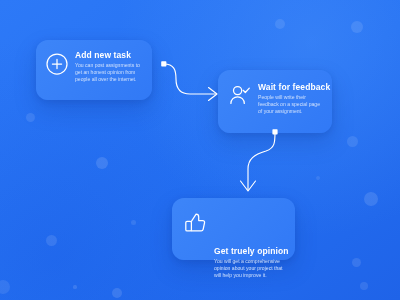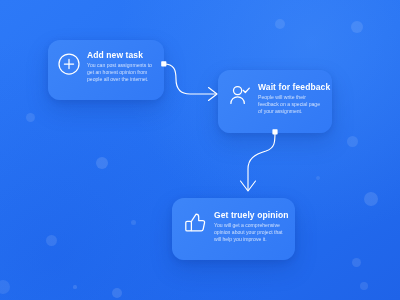--- a/index.html
+++ b/index.html
@@ -59,21 +59,21 @@
     letter-spacing: 0.1px;
     margin: 0;
     white-space: nowrap;
   }
   .card-text {
     color: #cfe0fd;
     margin: 0;
   }
   
   #card-add-task {
-    left: 48px;
+    left: 36px;
     top: 40px;
     width: 116px;
     height: 60px;
     padding: 10px 9px 20px 9px;
   }
   #card-add-task .card-icon { width: 24px; height: 24px; margin-top: 2px; }
   #card-add-task .card-body { padding-left: 6px; }
   #card-add-task .card-title { font-size: 8.5px; line-height: 10px; }
   #card-add-task .card-text { font-size: 5.1px; line-height: 7.2px; padding-top: 2px; }
   
@@ -91,21 +91,21 @@
   
   #card-truely-opinion {
     left: 172px;
     top: 198px;
     width: 123px;
     height: 62px;
     padding: 12px 9px 10px 11px;
   }
   #card-truely-opinion .card-icon { width: 24px; height: 24px; margin-top: 1px; }
   #card-truely-opinion .card-body { padding-left: 7px; }
-  #card-truely-opinion .card-title { font-size: 8.5px; line-height: 10px; }
+  #card-truely-opinion .card-title { font-size: 8.5px; line-height: 10px; margin-top: 36px; }
   #card-truely-opinion .card-text { font-size: 5.1px; line-height: 7.2px; padding-top: 2px; }
 
   .connector {
     position: absolute;
     pointer-events: none;
     overflow: visible;
   }
   #connector-one { left: 160px; top: 60px; }
   #connector-two { left: 218px; top: 128px; }
 </style>

